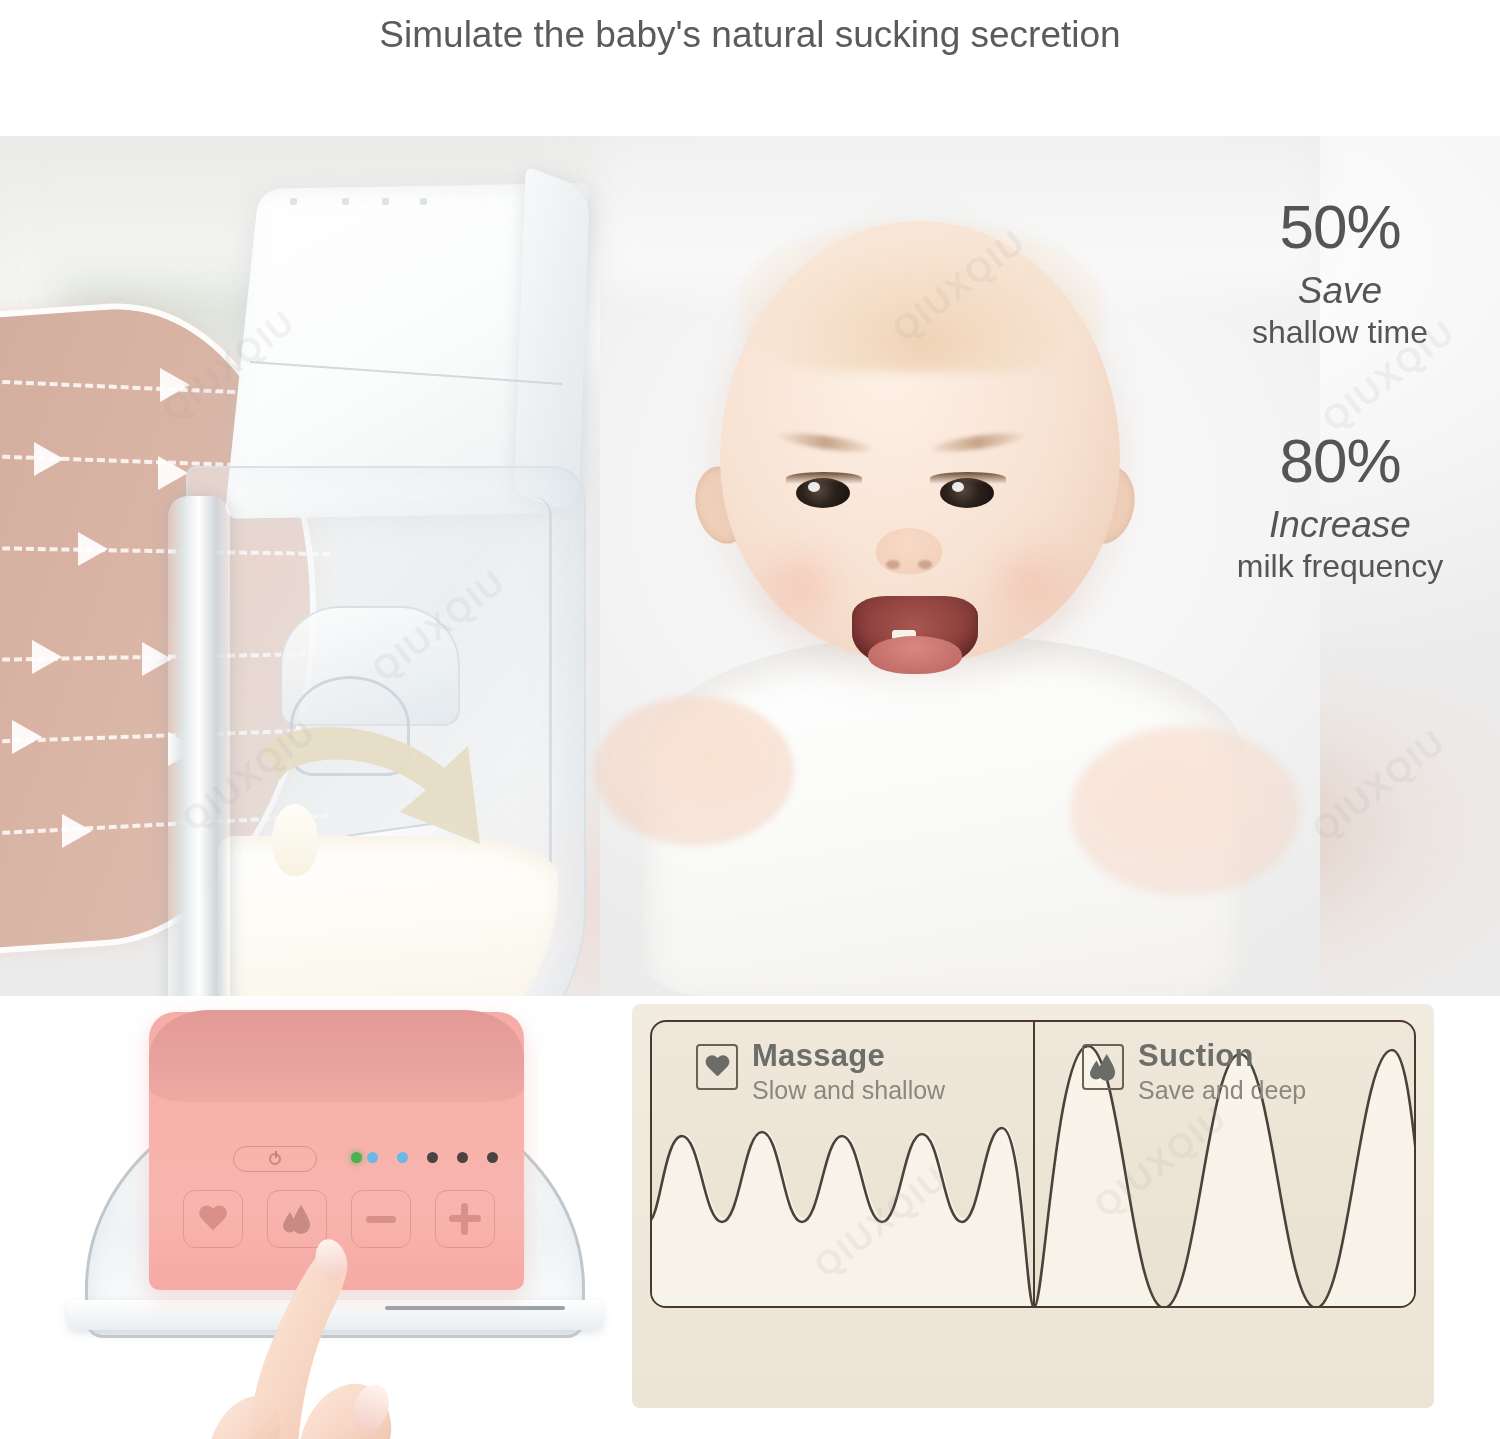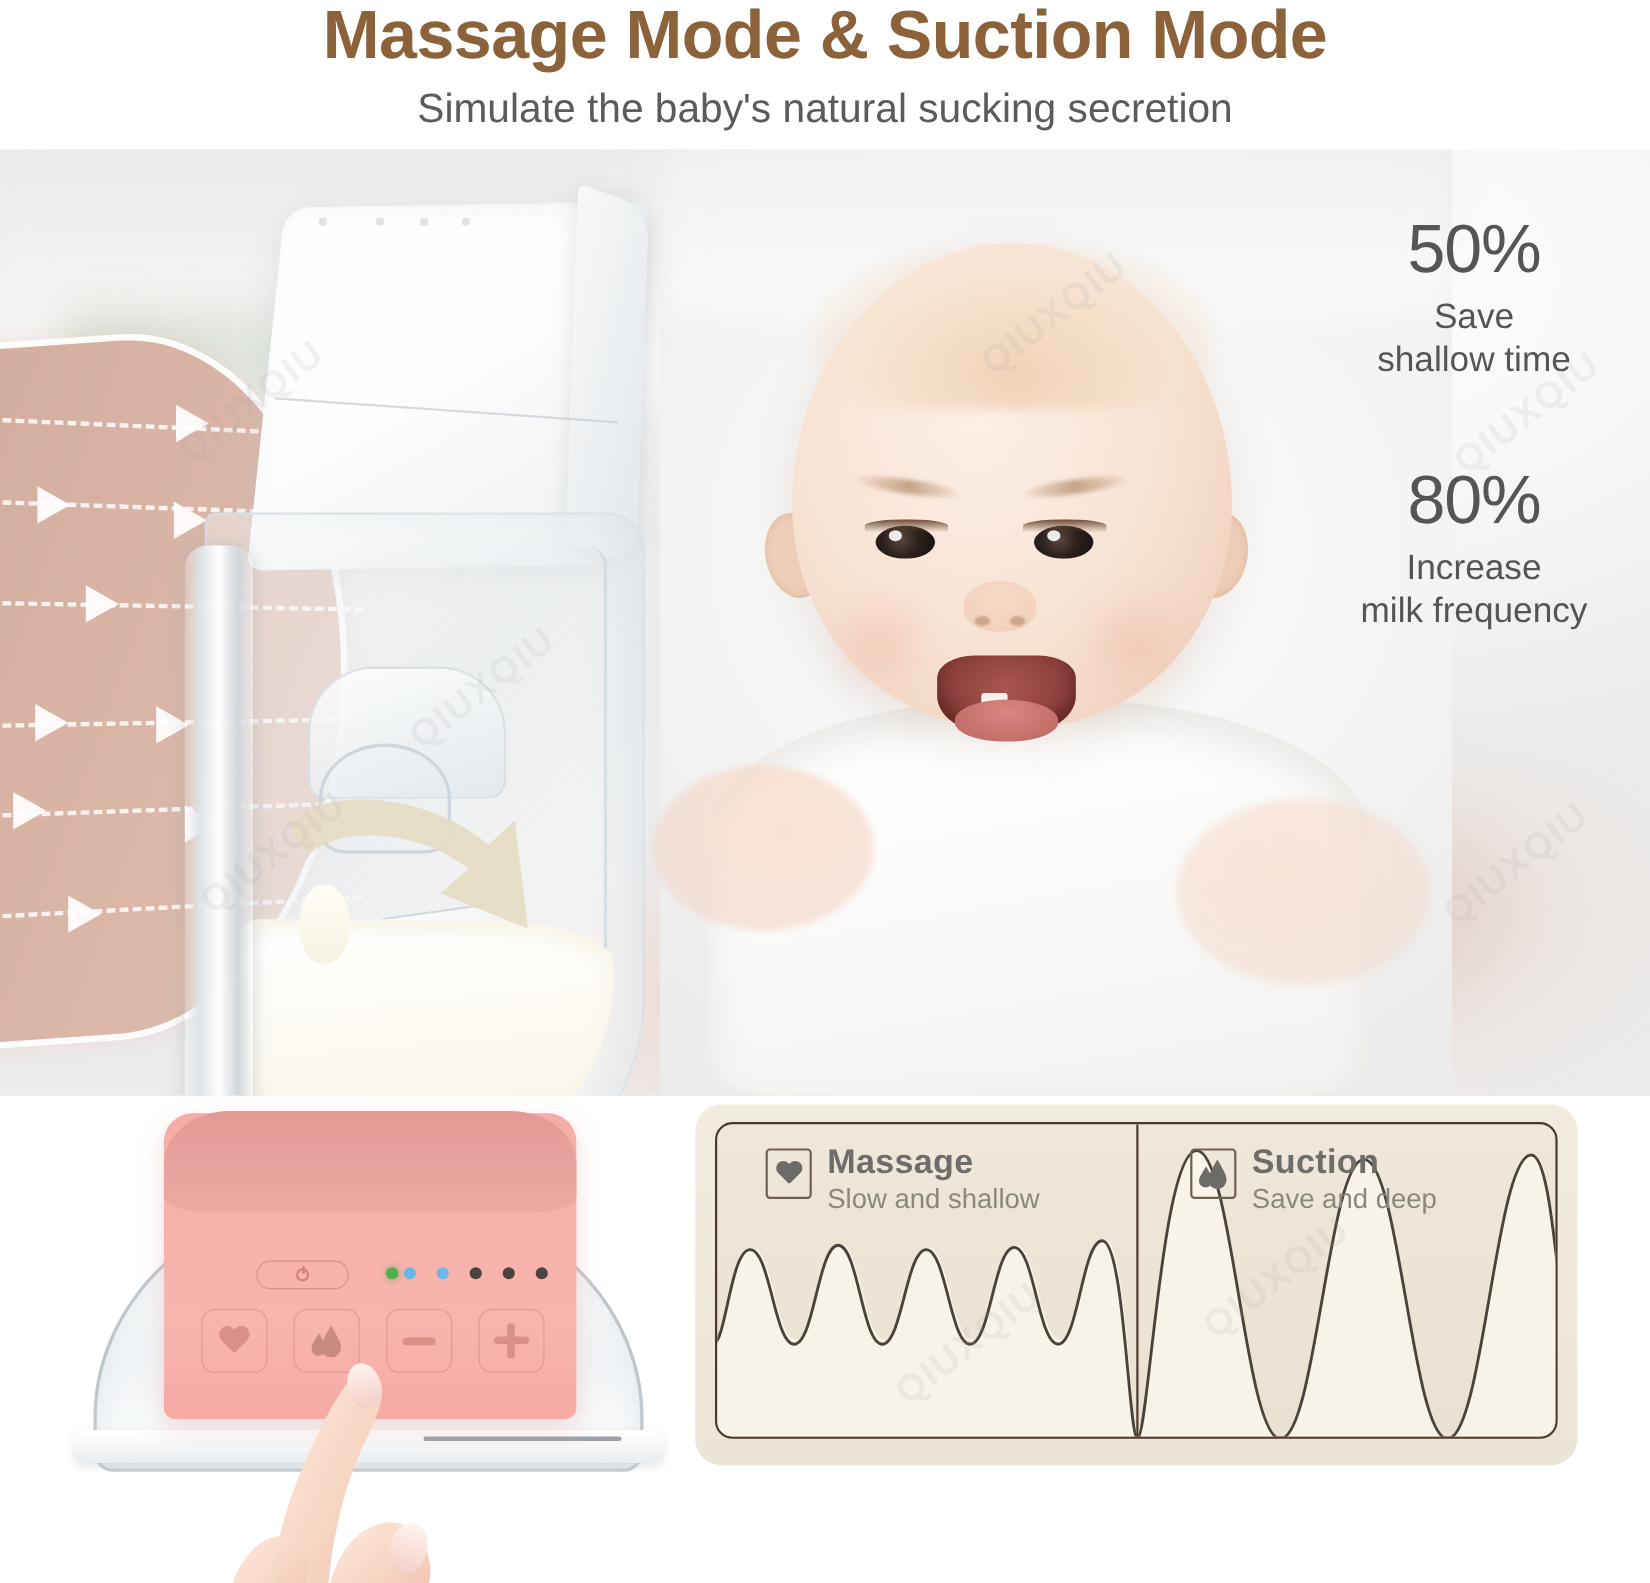--- a/index.html
+++ b/index.html
@@ -151,21 +151,21 @@
     border-radius:16px 120px 150px 30px / 16px 40px 170px 30px;
     box-shadow:inset 0 8px 18px rgba(246,241,226,.9);
   }
   .milk-drip { position:absolute; left:282px; top:668px; width:46px; height:72px;
     background:linear-gradient(180deg,#fffdf6,#f7f2e3); border-radius:50% 50% 46% 46%; }
   .curve-arrow { position:absolute; left:268px; top:580px; width:300px; height:170px; }
 
   
   .stats { position:absolute; left:1180px; top:60px; width:320px; text-align:center; }
   .stat-pct { font-size:62px; font-weight:normal; color:#555555; line-height:1.0; letter-spacing:-1px; }
-  .stat-l1 { font-size:32px; color:#555555; line-height:1.22; margin-top:10px; }
+  .stat-l1 { font-size:37px; color:#555555; line-height:1.22; margin-top:10px;font-style:italic; }
   .stat-l2 { font-size:32px; color:#555555; line-height:1.22; }
   .stat-block-2 { margin-top:78px; }
 
   
   .wm { position:absolute; color:rgba(160,160,160,.13); font-size:34px; font-weight:bold;
         transform:rotate(-38deg); letter-spacing:2px; pointer-events:none; user-select:none; }
 
   
   .device { position:absolute; left:55px; top:1000px; width:560px; height:360px; }
   .dev-shield {
@@ -213,23 +213,23 @@
   .drop-icon { width:28px; height:30px; }
   .minus-icon { width:30px; height:7px; background:#d99089; border-radius:4px; }
   .plus-icon { width:32px; height:32px; position:relative; }
   .plus-icon:before,.plus-icon:after { content:""; position:absolute; background:#d99089; border-radius:4px; }
   .plus-icon:before { left:0; top:12px; width:32px; height:7px; }
   .plus-icon:after  { left:12px; top:0; width:7px; height:32px; }
   .hand { position:absolute; left:150px; top:208px; width:300px; height:260px; }
 
   
   .modes {
-    position:absolute; left:632px; top:1004px; width:802px; height:328px;
+    position:absolute; left:632px; top:1004px; width:802px; height:404px;
     background:linear-gradient(180deg,#f2ece0 0%, #ece5d6 100%);
-    border-radius:24px;
+    border-radius:8px;
   }
   .modes-inner {
     position:absolute; left:18px; top:16px; width:766px; height:288px;
     border:2px solid #4a3a2d; border-radius:16px; overflow:hidden;
     background:linear-gradient(180deg,#efe8da 0%, #e9e1d1 100%);
   }
   .divider { position:absolute; left:50%; top:0; width:2px; height:288px; background:#4a3a2d; }
   .mhead { position:absolute; top:18px; display:flex; align-items:flex-start; gap:14px; }
   .mhead.left  { left:44px; }
   .mhead.right { left:430px; }
@@ -241,21 +241,20 @@
   .mbox .heart-g:before { left:12px; transform:rotate(-45deg); transform-origin:0 100%; }
   .mbox .heart-g:after  { left:0;  transform:rotate(45deg);  transform-origin:100% 100%; }
   .mtitle { font-size:31px; font-weight:bold; color:#6d6d6a; line-height:1.05; letter-spacing:.3px; }
   .msub { font-size:25px; color:#8a877f; line-height:1.15; margin-top:3px; }
   .wave-svg { position:absolute; left:0; top:0; width:766px; height:288px; }
 </style>
 </head>
 <body>
 
 <div class="header">
-  <div class="title">Massage Mode &amp; Suction Mode</div>
   <div class="subtitle">Simulate the baby's natural sucking secretion</div>
 </div>
 
 <div class="stage">
 
   <div class="bg-band-a"></div>
   <div class="bg-band-green"></div>
   <div class="bg-warm-r"></div>
   <div class="bg-warm-l"></div>
 

